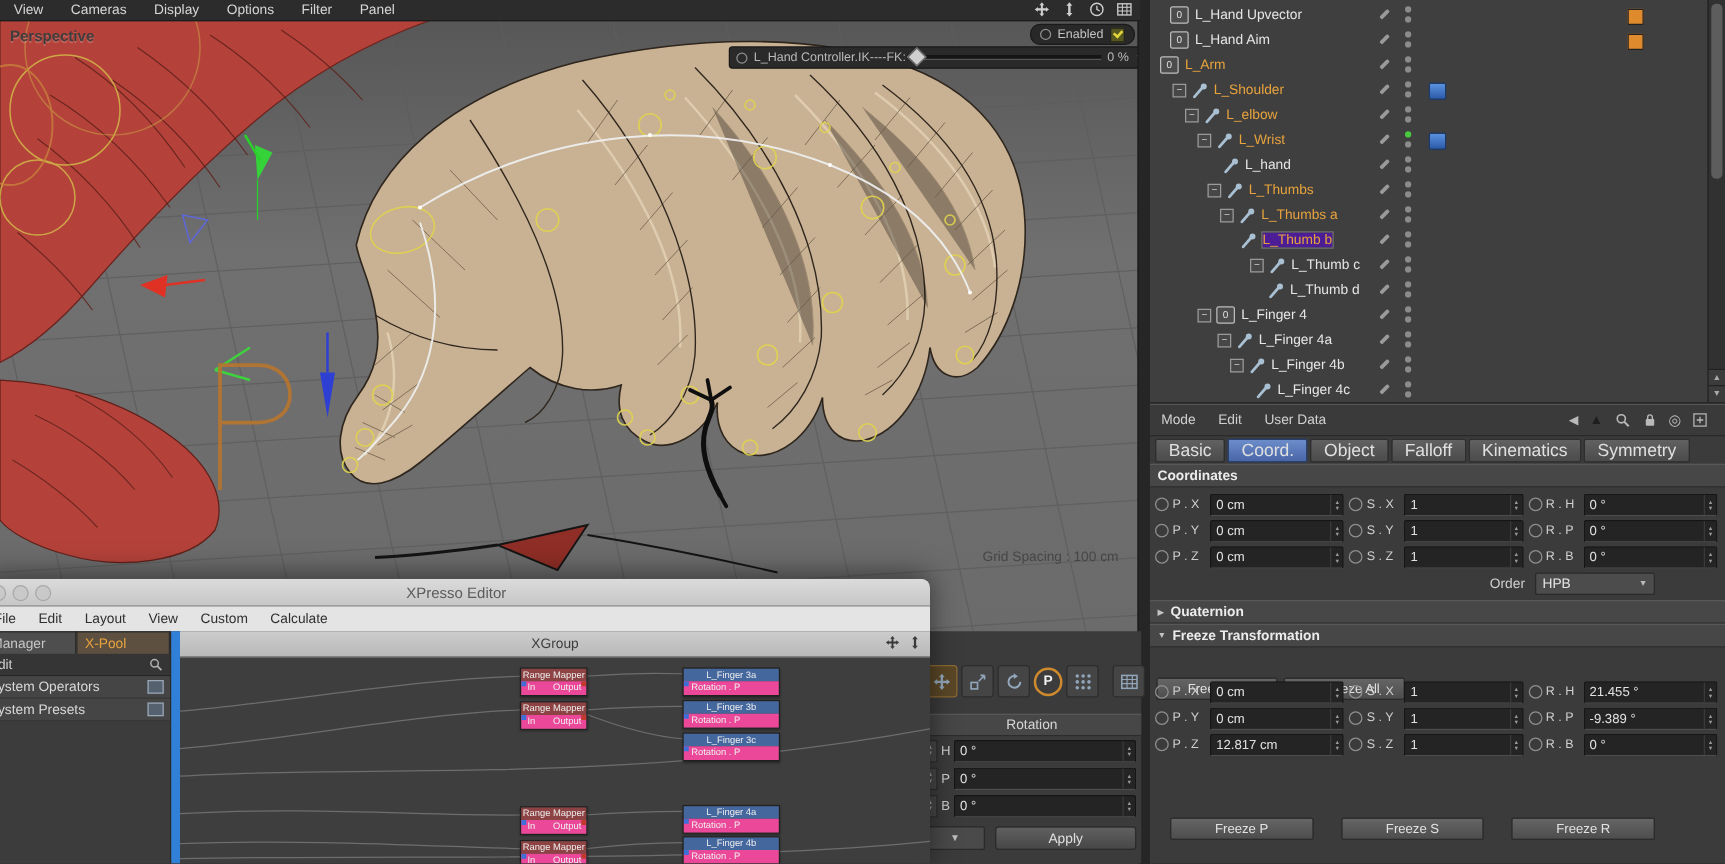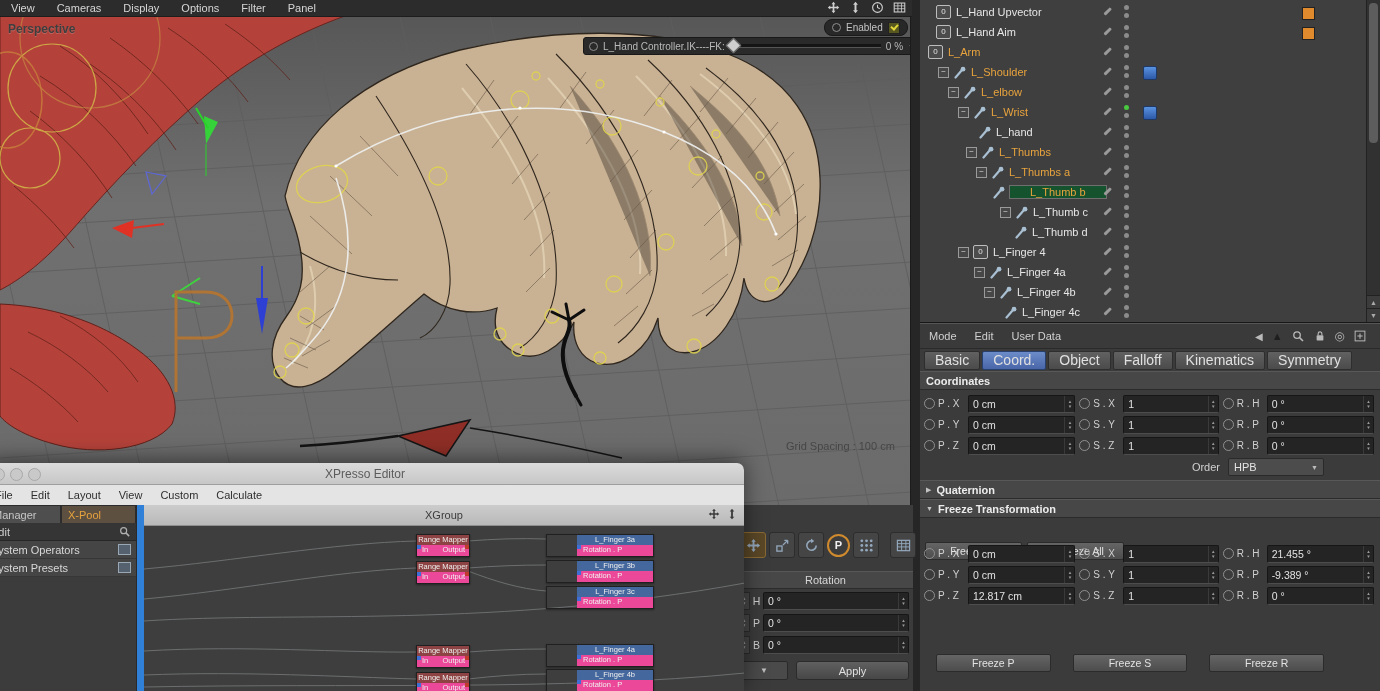--- a/index.html
+++ b/index.html
@@ -92,21 +92,21 @@
   #xgroup-bar{position:absolute;left:7px;right:0;top:0;height:20px;background:linear-gradient(#cccccc,#b9b9b9);
               border-bottom:1px solid #8e8e8e;display:flex;align-items:center;justify-content:center;color:#3c3c3c;
               font-size:11px;}
   #xgroup-bar .gicons{position:absolute;right:6px;top:3px;display:flex;gap:6px;color:#3a3a3a;}
   #canvas{position:absolute;left:7px;right:0;top:20px;bottom:0;overflow:hidden;}
   #wires{position:absolute;left:0;top:0;}
   .node{position:absolute;border:1px solid #202020;box-shadow:0 1px 2px rgba(0,0,0,.4);}
   .node .nt{height:10px;color:#eee;font-size:7.5px;line-height:10px;text-align:center;white-space:nowrap;overflow:hidden;}
   .node.mapper{width:52px;}
   .node.mapper .nt{background:#8d4343;}
-  .node.result{width:76px;padding-left:30px;}
+  .node.result{width:76px;}
   .node.result .nt{background:#44679e;}
   .nb{background:#ec4899;display:flex;align-items:flex-start;font-size:7.5px;color:#efefef;height:11px;white-space:nowrap;overflow:hidden;}
   .port{width:4px;height:4px;display:inline-block;flex:none;}
   .port.b{background:#3d6fd6;}
   .port.r{background:#c23a2e;}
   .nb .sp{flex:1;}
 
   
   #split{left:910px;top:0;width:10px;height:691px;background:#262626;border-left:1px solid #1b1b1b;
          border-right:1px solid #4a4a4a;z-index:4;}
@@ -117,21 +117,21 @@
   .om-row{position:relative;height:20px;display:flex;align-items:center;}
   .om-ind{display:inline-block;height:1px;flex:none;}
   .om-exp{width:9px;height:9px;border:1px solid #9a9a9a;background:#474747;color:#d8d8d8;font-size:8px;line-height:7px;
           text-align:center;margin-right:4px;flex:none;cursor:pointer;}
   .nicon{width:13px;height:12px;border:1px solid #bdbdbd;border-radius:2px;background:#4c4c4c;color:#e2e2e2;
          font-size:8px;line-height:11px;text-align:center;margin-right:5px;flex:none;}
   .jicon{width:13px;height:13px;margin-right:5px;flex:none;color:#a9bfd2;}
   .om-label{font-size:11px;white-space:nowrap;cursor:pointer;}
   .om-label.white{color:#e6e6e6;}
   .om-label.orange{color:#e8a33d;}
-  .om-label.sel{background:#14532d;outline:1px solid #6f6f6f;padding:0 20px;}
+  .om-label.sel{background:#4c1d95;outline:1px solid #6f6f6f;padding:0 0;}
   .pencil{position:absolute;right:256px;top:5px;width:9px;height:9px;}
   .pencil:before{content:"";position:absolute;left:1px;top:3px;width:9px;height:2.5px;background:#9a9a9a;
                  transform:rotate(-45deg);border-radius:1px;}
   .dotcol{position:absolute;right:238px;top:3px;display:flex;flex-direction:column;gap:3px;}
   .dotcol i{width:5px;height:5px;border-radius:50%;background:#8b8b8b;display:block;}
   .dotcol.green i:first-child{background:#49c93f;}
   .om-tag{position:absolute;right:210px;top:4px;width:12px;height:12px;border-radius:2px;
           background:linear-gradient(#5a93e0,#2c59a8);border:1px solid #1d3a66;}
   .om-layer{position:absolute;right:52px;top:5px;width:11px;height:11px;background:#e08a2e;border:1px solid #222;}
   #om-scroll{position:absolute;right:0;top:0;width:13px;height:322px;background:#313131;border-left:1px solid #222;}

